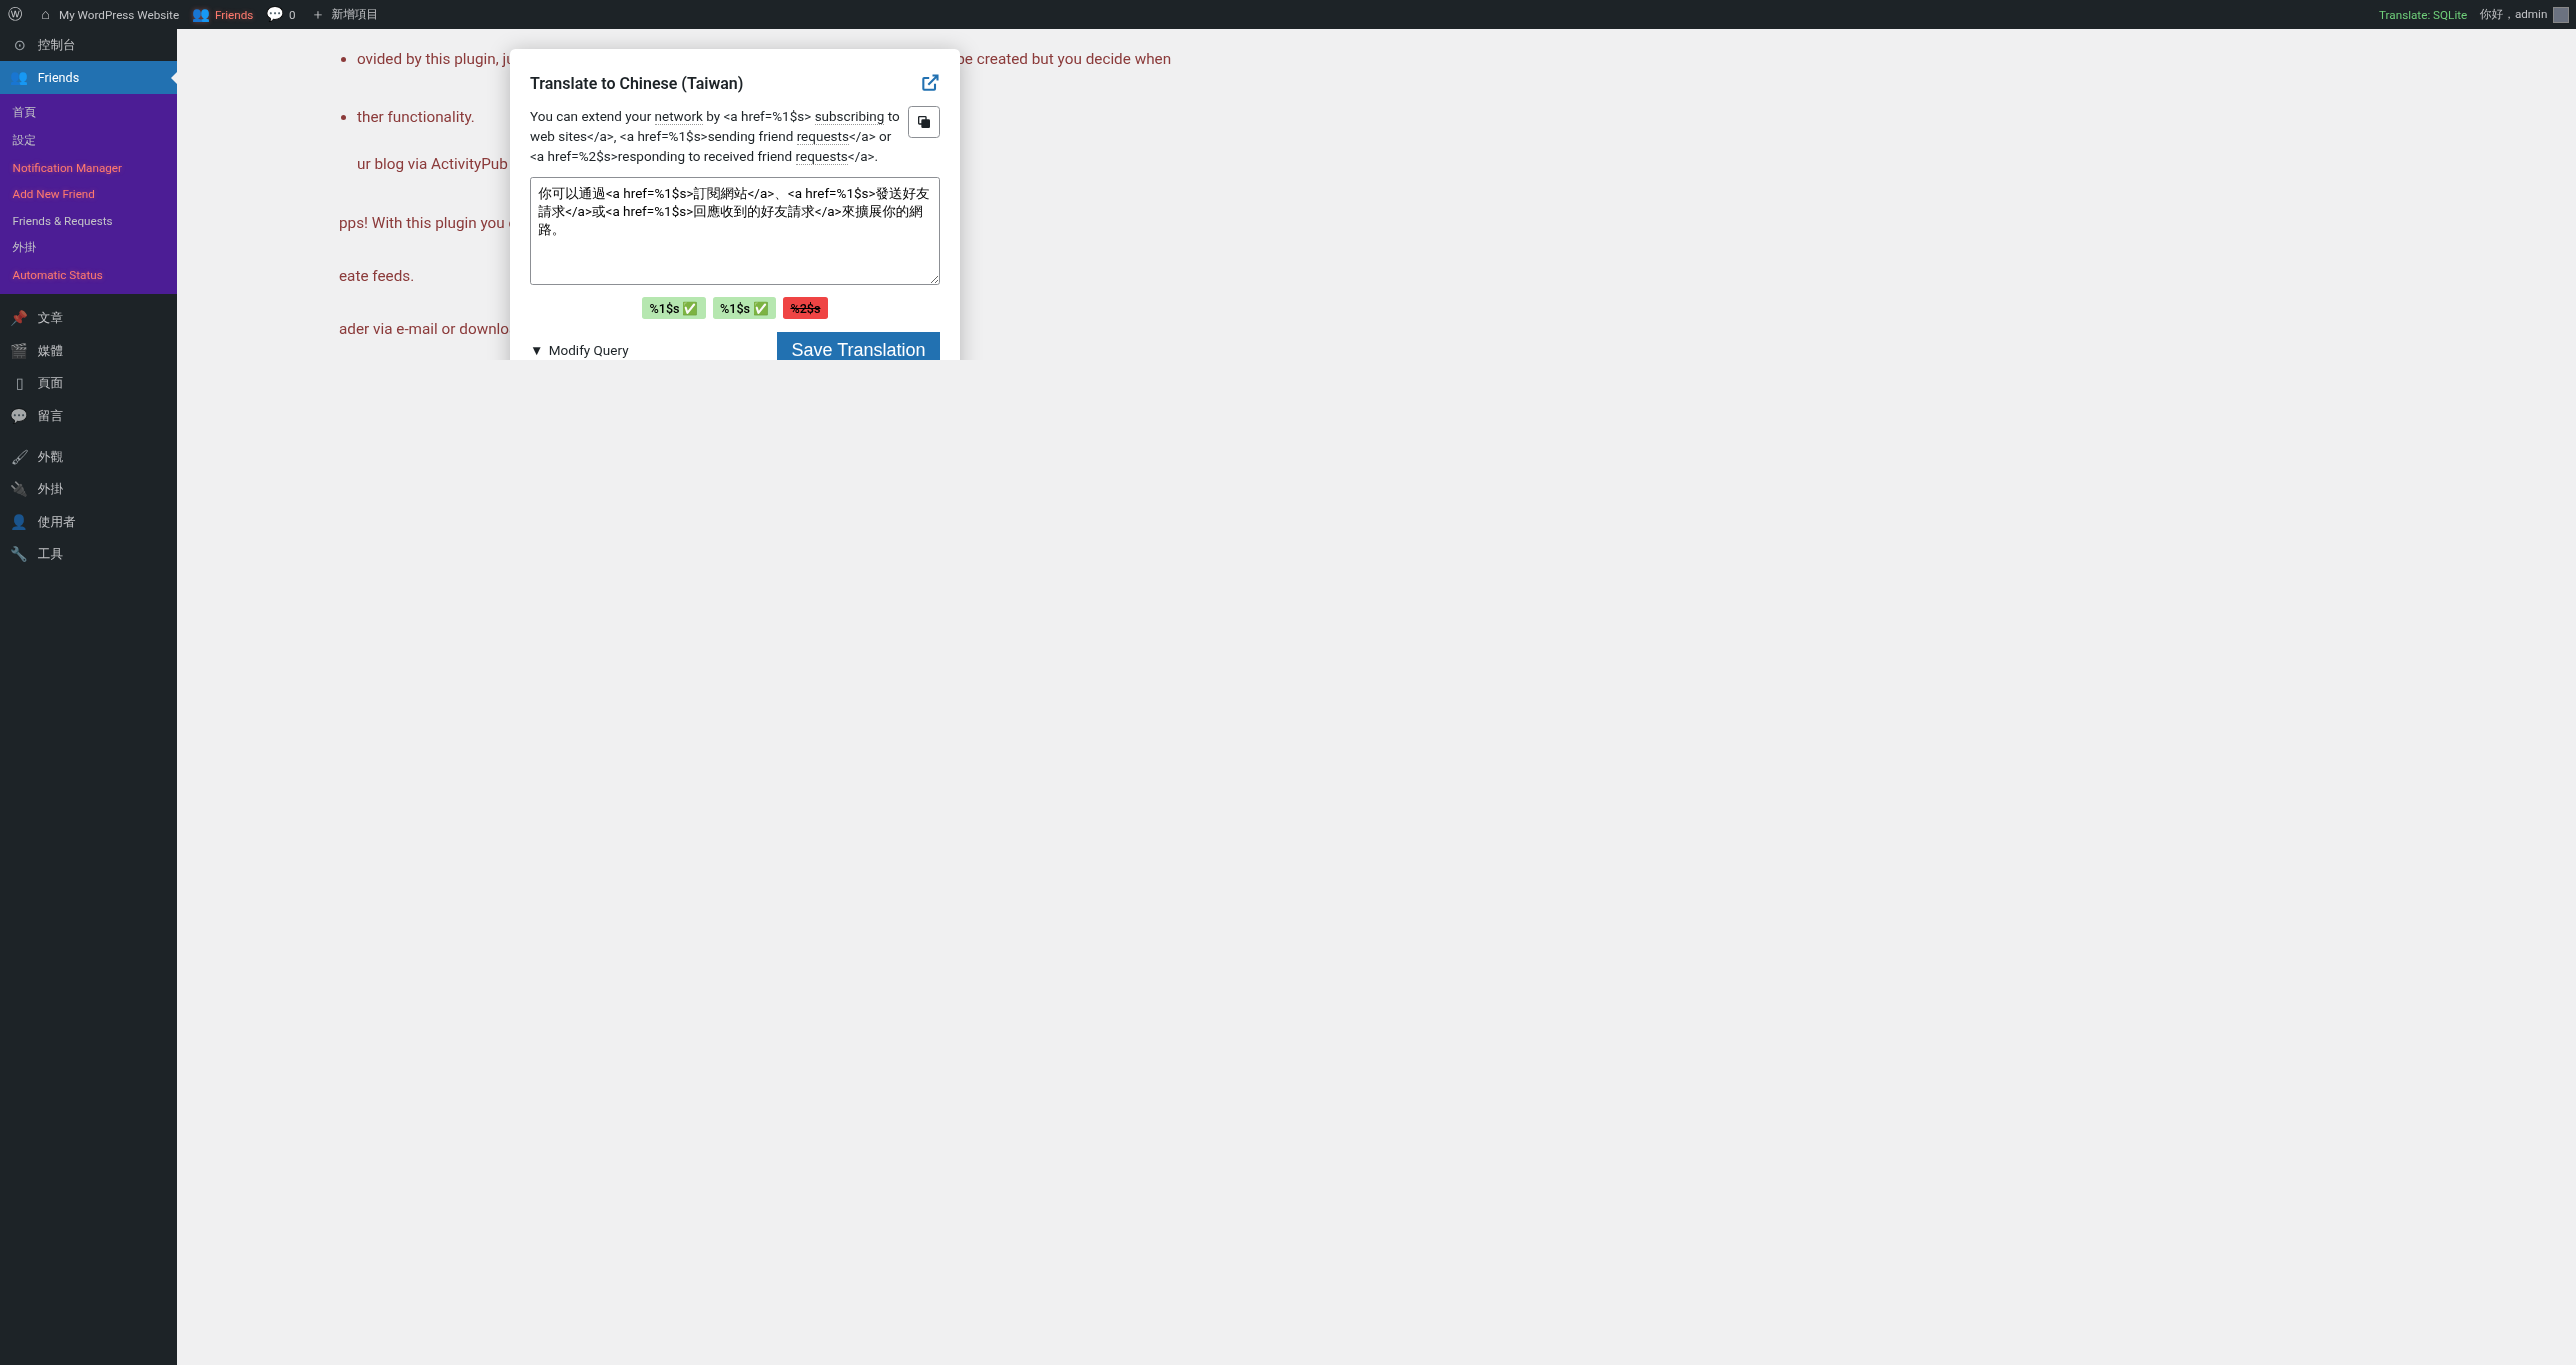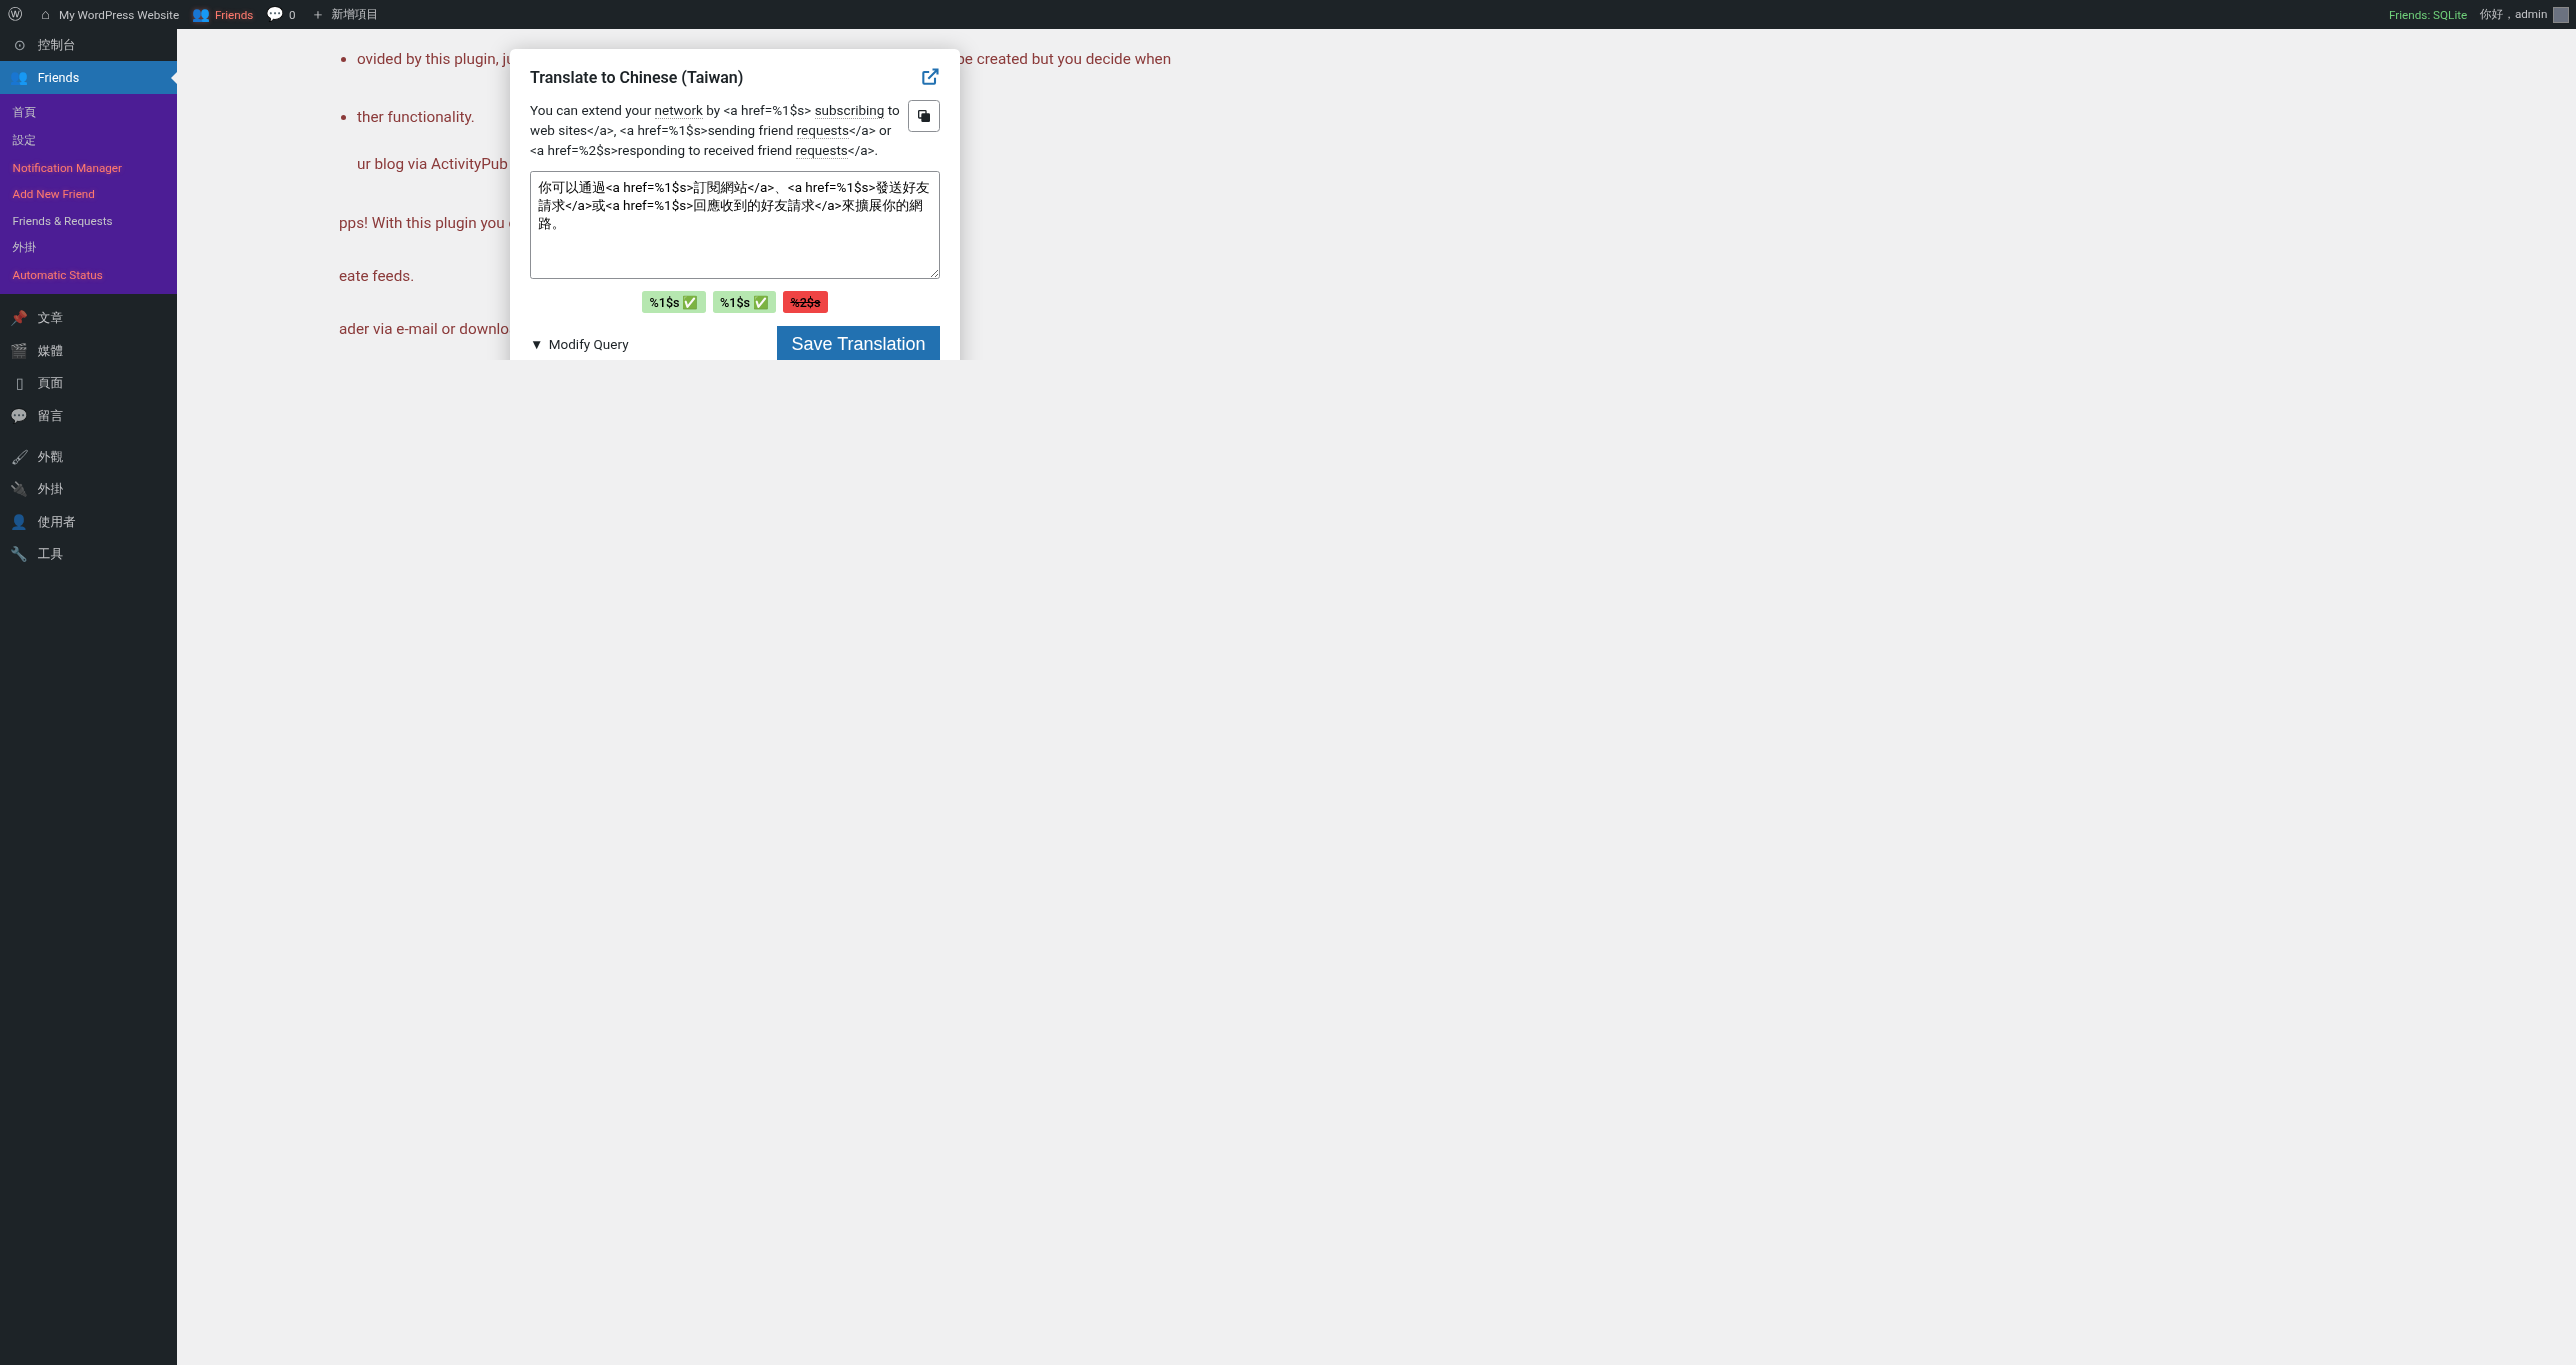--- a/index.html
+++ b/index.html
@@ -28,21 +28,21 @@
 #sidebar .sep { height: 9px; }
 
 
 #main { margin-left: 177px; padding: 47px 18px 18px 18px; position: relative; }
 #main .bg-list { list-style: disc; padding-left: 162px; color: #8b3a3a; font-size: 15.3px; line-height: 1.6; }
 #main .bg-list li { margin-bottom: 34px; }
 #main .bg-list a { color: #8b3a6e; text-decoration: underline; }
 #main .bg-list .p2 { margin-top: 21.6px; }
 
 
-.modal { position: absolute; left: 333px; top: 49px; width: 450px; background: #fff; border-radius: 5.4px; box-shadow: 0 3.6px 21.6px rgba(0,0,0,0.25); padding: 18px 20px; z-index: 200; }
+.modal { position: absolute; left: 333px; top: 49px; width: 450px; background: #fff; border-radius: 5.4px; box-shadow: 0 3.6px 21.6px rgba(0,0,0,0.25); padding: 24px 20px; z-index: 200; }
 .modal .mtitle { display: flex; align-items: center; justify-content: space-between; margin-bottom: 12.6px; }
 .modal .mtitle h3 { font-size: 16px; font-weight: 600; color: #1d2327; }
 .modal .open-ext { width: 20px; height: 20px; color: #2271b1; cursor: pointer; }
 .modal .src-row { display: flex; align-items: flex-start; margin-bottom: 10.8px; }
 .modal .src-text { flex: 1; font-size: 13.5px; line-height: 1.5; color: #1d2327; }
 .modal .src-text .u { border-bottom: 1.8px dotted #999; }
 .modal .copybtn { width: 32px; height: 32px; border: 0.9px solid #8c8f94; border-radius: 3.6px; display: flex; align-items: center; justify-content: center; cursor: pointer; background: #fff; font-size: 15.3px; }
 .modal textarea.trans { width: 100%; height: 108px; border: 0.9px solid #8c8f94; border-radius: 2.7px; padding: 7.2px; font-size: 13.5px; font-family: inherit; resize: vertical; margin-bottom: 9px; }
 .modal .ph-row { display: flex; gap: 7.2px; margin-bottom: 12.6px; justify-content: center; }
 .modal .ph { padding: 3.6px 7.2px; border-radius: 2.7px; font-size: 12.6px; font-weight: 500; }
@@ -77,21 +77,21 @@
     <span class="item">
         <span class="wicon">💬</span>
         <span>0</span>
       </span>
     <span class="item">
         <span class="wicon">＋</span>
         <span>新增項目</span>
       </span>
   </div>
   <div class="right">
-    <span class="item db">Friends: SQLite</span>
+    <span class="item db">Translate: SQLite</span>
     <span class="item">
         <span>你好，admin</span>
         <span class="avatar"></span>
       </span>
   </div>
 </div>
 
 <div id="sidebar">
   <div class="menu-item">
       <span class="micon">⊙</span>

